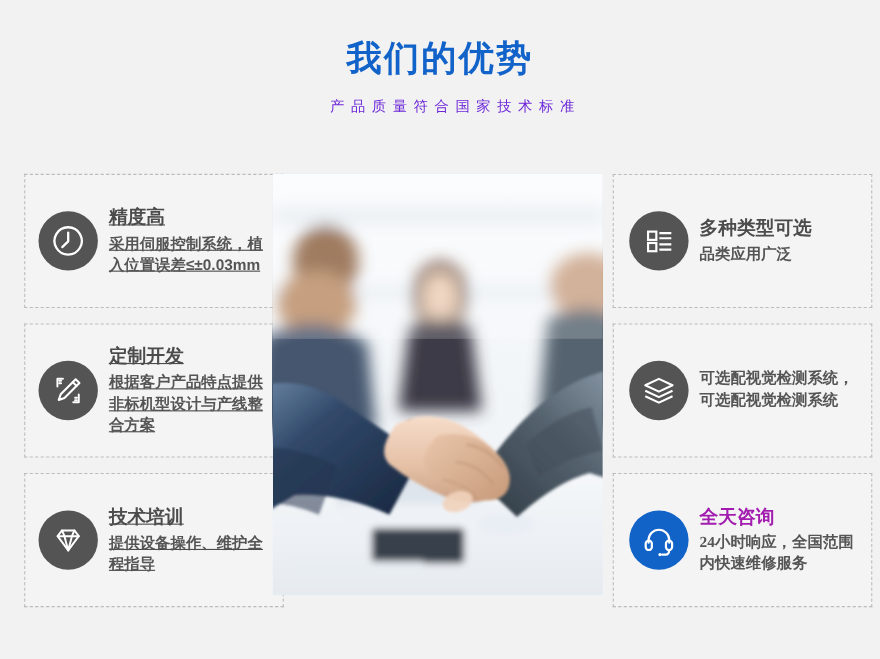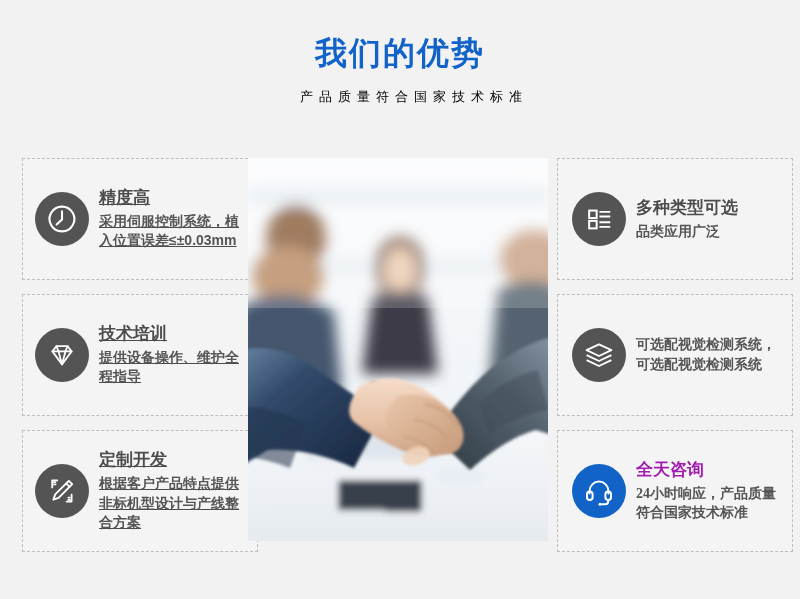--- a/index.html
+++ b/index.html
@@ -36,21 +36,21 @@
     font-size: 32px;
     font-weight: bold;
     color: #1263c9;
     letter-spacing: 2px;
     line-height: 1.2;
   }
 
   .page-subtitle {
     margin-top: 16px;
     font-size: 13px;
-    color: #000000;
+    color: #6d28d9;
     letter-spacing: 6px;
     font-weight: normal;
     padding-left: 28px;
   }
 
   
   .col {
     position: absolute;
     top: 158px;
     width: 236px;
@@ -141,51 +141,51 @@
       </div>
       <div class="card-body">
         <div class="card-title">精度高</div>
         <div class="card-desc">采用伺服控制系统，植入位置误差≤±0.03mm</div>
       </div>
     </div>
 
     <div class="card">
       <div class="card-icon">
         <svg width="32" height="32" viewBox="0 0 32 32" aria-hidden="true">
-          <g stroke="#ffffff" stroke-width="1.8" fill="none" stroke-linejoin="round" stroke-linecap="round">
-            <path d="M6.4 12.4 L10.4 7.2 L21.6 7.2 L25.6 12.4 L16 25.4 Z"></path>
-            <path d="M6.4 12.4 H25.6"></path>
-            <path d="M10.4 7.2 L12.6 12.4 L16 25.4 L19.4 12.4 L21.6 7.2"></path>
-          </g>
-        </svg>
-      </div>
-      <div class="card-body">
-        <div class="card-title">技术培训</div>
-        <div class="card-desc">提供设备操作、维护全程指导</div>
-      </div>
-    </div>
-
-    <div class="card">
-      <div class="card-icon">
-        <svg width="32" height="32" viewBox="0 0 32 32" aria-hidden="true">
           <g stroke="#ffffff" stroke-width="1.9" fill="none" stroke-linejoin="round" stroke-linecap="round">
             <path d="M22.8 5.8 L26.2 9.2 L12.6 22.8 L7.4 24.6 L9.2 19.4 Z"></path>
             <path d="M20.2 8.4 L23.6 11.8"></path>
           </g>
           <g stroke="#ffffff" stroke-width="1.8" fill="none" stroke-linejoin="round" stroke-linecap="round">
             <path d="M11.2 5.4 L6.2 5.4 L6.2 12.4"></path>
             <path d="M7.9 7.1 L9.5 7.1 M7.9 9.4 L9.5 9.4"></path>
             <path d="M20.6 26.6 L25.6 26.6 L25.6 19.6"></path>
             <path d="M23.9 24.9 L22.3 24.9 M23.9 22.6 L22.3 22.6"></path>
           </g>
         </svg>
       </div>
       <div class="card-body">
         <div class="card-title">定制开发</div>
         <div class="card-desc">根据客户产品特点提供非标机型设计与产线整合方案</div>
+      </div>
+    </div>
+
+    <div class="card">
+      <div class="card-icon">
+        <svg width="32" height="32" viewBox="0 0 32 32" aria-hidden="true">
+          <g stroke="#ffffff" stroke-width="1.8" fill="none" stroke-linejoin="round" stroke-linecap="round">
+            <path d="M6.4 12.4 L10.4 7.2 L21.6 7.2 L25.6 12.4 L16 25.4 Z"></path>
+            <path d="M6.4 12.4 H25.6"></path>
+            <path d="M10.4 7.2 L12.6 12.4 L16 25.4 L19.4 12.4 L21.6 7.2"></path>
+          </g>
+        </svg>
+      </div>
+      <div class="card-body">
+        <div class="card-title">技术培训</div>
+        <div class="card-desc">提供设备操作、维护全程指导</div>
       </div>
     </div>
 
   </div>
 
   <div class="photo">
     <svg class="photo-svg" viewBox="0 0 300 383" preserveAspectRatio="xMidYMid slice" aria-hidden="true">
       <defs>
         <linearGradient id="bgGrad" x1="0" y1="0" x2="0" y2="1">
           <stop offset="0%" stop-color="#fbfcfd"></stop>
@@ -320,19 +320,19 @@
             <path d="M6.6 18.4 V16 a9.4 9.4 0 0 1 18.8 0 v2.4"></path>
             <rect x="4" y="16.4" width="5.6" height="8.6" rx="2.8"></rect>
             <rect x="22.4" y="16.4" width="5.6" height="8.6" rx="2.8"></rect>
             <path d="M25.2 25 v1.2 a3 3 0 0 1 -3 3 h-3.2"></path>
             <circle cx="17" cy="29.2" r="1.5" fill="#ffffff" stroke="none"></circle>
           </g>
         </svg>
       </div>
       <div class="card-body">
         <div class="card-title accent">全天咨询</div>
-        <div class="card-desc">24小时响应，产品质量符合国家技术标准</div>
+        <div class="card-desc">24小时响应，全国范围内快速维修服务</div>
       </div>
     </div>
 
   </div>
 
 </div>
 
 </body></html>

